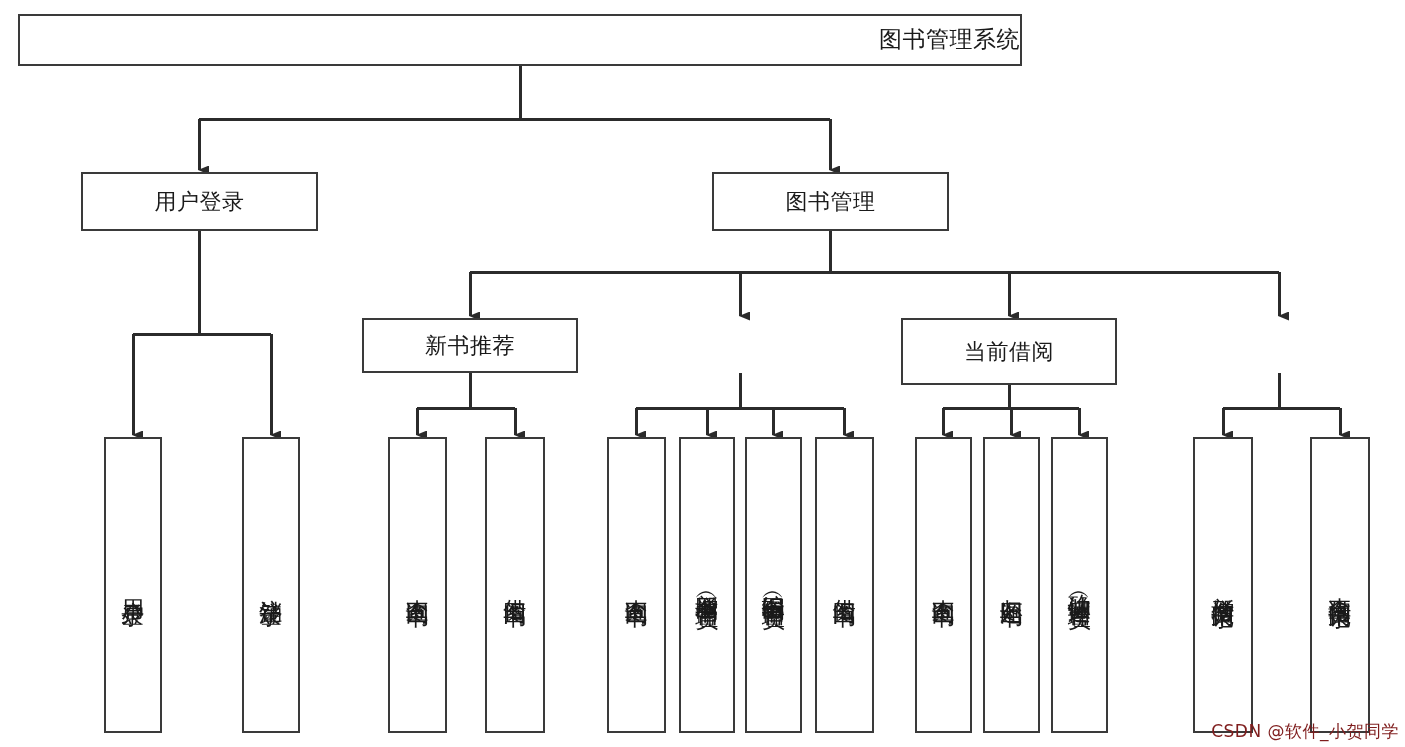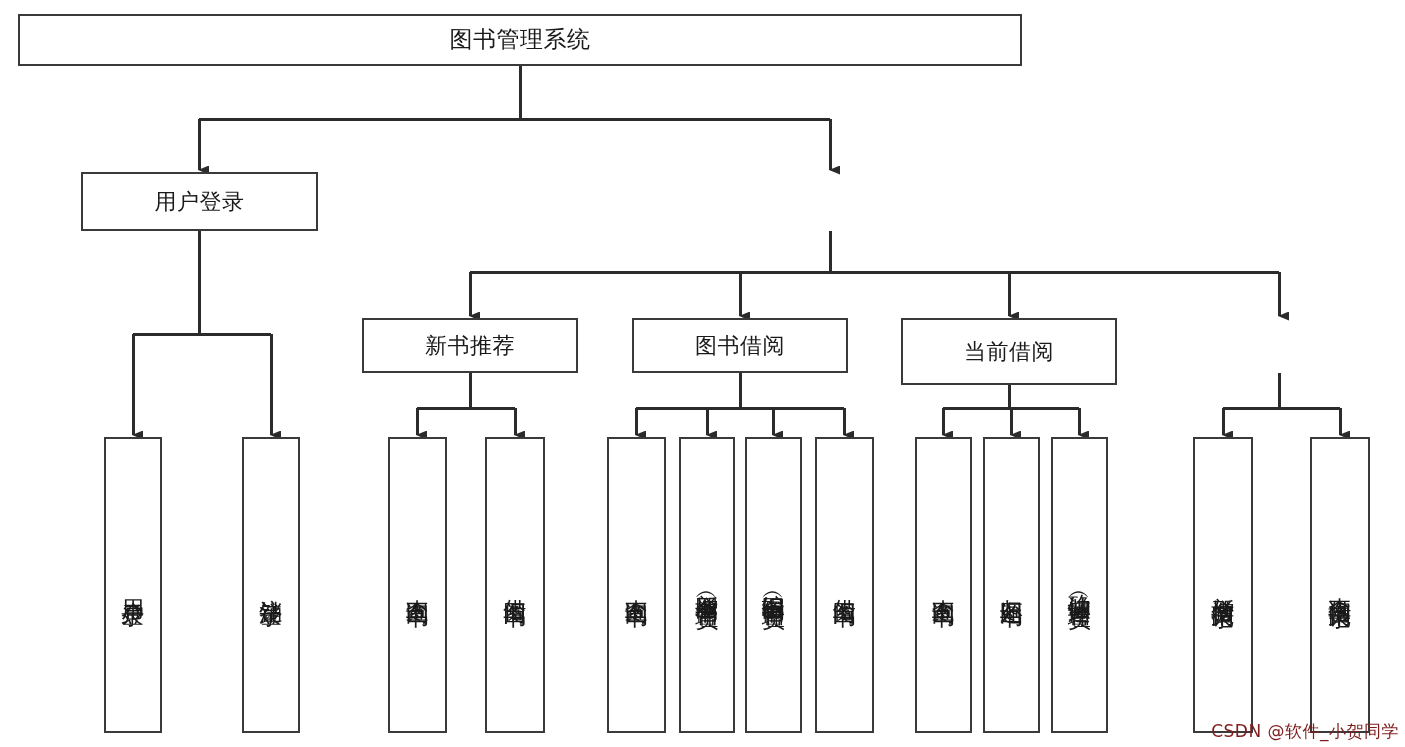--- a/index.html
+++ b/index.html
@@ -118,33 +118,33 @@
       <path d="M1011,408 L1011,435" marker-end="url(#arrowhead)"></path>
       <path d="M1079,408 L1079,435" marker-end="url(#arrowhead)"></path>
 
       <path d="M1279,373 L1279,408"></path>
       <path d="M1223,408 L1340,408"></path>
       <path d="M1223,408 L1223,435" marker-end="url(#arrowhead)"></path>
       <path d="M1340,408 L1340,435" marker-end="url(#arrowhead)"></path>
     </g>
   </svg>
 
-  <div class="node horiz root" style="left:18px;top:14px;width:1004px;height:52px;">
+  <div class="node horiz root" style="left:18px;top:14px;width:1004px;height:52px;justify-content:flex-end;">
     <span class="node-label">图书管理系统</span>
   </div>
 
   <div class="node horiz" style="left:81px;top:172px;width:237px;height:59px;">
     <span class="node-label">用户登录</span>
   </div>
+  <div class="node horiz" style="left:712px;top:172px;width:237px;height:59px;">
+    <span class="node-label">图书管理</span>
+  </div>
 
   <div class="node horiz" style="left:362px;top:318px;width:216px;height:55px;">
     <span class="node-label">新书推荐</span>
-  </div>
-  <div class="node horiz" style="left:632px;top:318px;width:216px;height:55px;">
-    <span class="node-label">图书借阅</span>
   </div>
   <div class="node horiz" style="left:901px;top:318px;width:216px;height:67px;">
     <span class="node-label">当前借阅</span>
   </div>
 
   <div class="node vert" style="left:104px;top:437px;width:58px;height:296px;">
     <span class="node-label">用户登录</span>
   </div>
   <div class="node vert" style="left:242px;top:437px;width:58px;height:296px;">
     <span class="node-label">注销登录</span>

